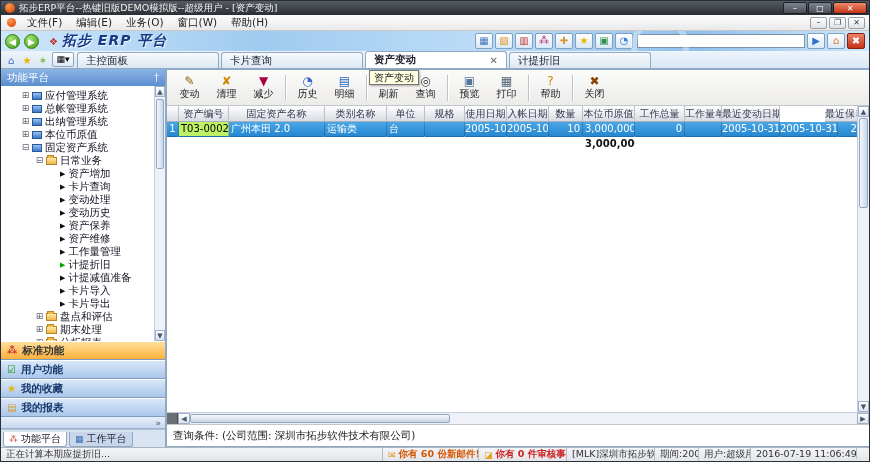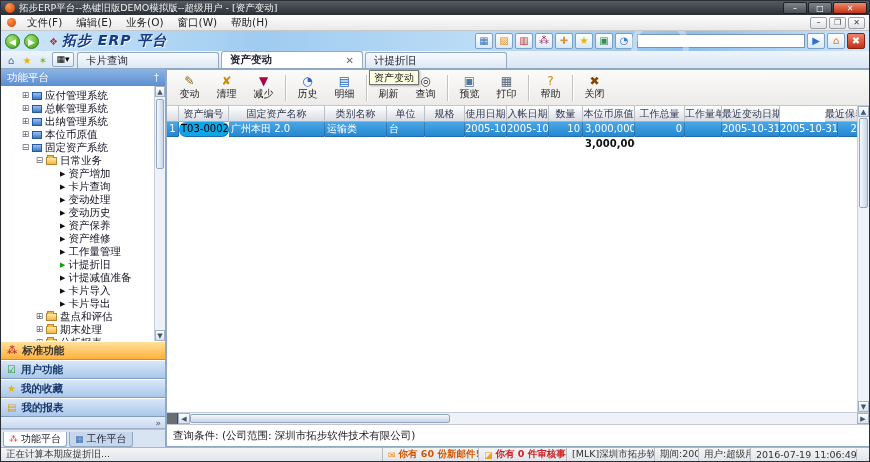--- a/index.html
+++ b/index.html
@@ -96,39 +96,39 @@
   .tooltip { position:absolute; left:202px; top:0; background:#ffffe1; border:1px solid #767676; font-size:10px;
     padding:0 4px; line-height:13px; color:#222; z-index:9; box-shadow:1px 1px 2px rgba(0,0,0,.3);}
   .table-zone { flex:1 1 auto; display:flex; min-height:0; }
   .grid { flex:1 1 auto; overflow:hidden; display:flex; flex-direction:column; background:#fff;}
   .thead { display:flex; height:16px; flex:0 0 auto; }
   .th { background:linear-gradient(#ffffff,#d9dce3); border-right:1px solid #bcc0c9; border-bottom:1px solid #aab0ba;
     font-size:10px; color:#333a52; text-align:center; line-height:15px; overflow:hidden; white-space:nowrap; flex:0 0 auto;}
   .trow { display:flex; height:15px; flex:0 0 auto; }
   .trow.selected .td { background:linear-gradient(#4aa6e6,#2788d0); color:#fff; border-right:1px solid rgba(0,0,0,.18); border-bottom:1px solid #1d6eae;}
   .td { font-size:10px; line-height:14px; overflow:hidden; white-space:nowrap; padding:0 2px; flex:0 0 auto; color:#111;}
-  .trow.selected .td.focused { background:#0ea5e9; color:#000;border-radius:7px; }
+  .trow.selected .td.focused { background:#bef264; color:#000; }
   .td.num { text-align:right; } .td.date { text-align:center; padding:0;}
   .trow.total .td { border:none; background:#fff; }
   .trow.total .td.sum { font-weight:bold; }
   .trow.total .td.lbl { text-align:center; }
   .grid-rest { flex:1 1 auto; background:#fff; }
   .vscroll { width:12px; flex:0 0 auto; background:#eef2f8; border-left:1px solid #c4cede; display:flex; flex-direction:column;}
   .vs-thumb { height:90px; margin:1px; background:linear-gradient(90deg,#f4f8fc,#c8d6e8); border:1px solid #93a6c0; border-radius:2px;}
   .vs-fill { flex:1; }
   .hscroll { height:12px; flex:0 0 auto; background:#eef2f8; border-top:1px solid #c4cede; display:flex; align-items:stretch;}
   .splitbox { width:11px; background:#6a6f76; border-right:1px solid #4a4e54; flex:0 0 auto;}
   .hs-arrow { width:12px; font-size:7px; text-align:center; line-height:11px; color:#456; background:linear-gradient(#fff,#d8e2ef); border:1px solid #9fb0c8; flex:0 0 auto;}
   .hs-thumb { width:260px; margin:1px 0; background:linear-gradient(#f4f8fc,#c8d6e8); border:1px solid #93a6c0; border-radius:2px; flex:0 0 auto;}
   .hs-fill { flex:1; }
   .querybar { height:22px; flex:0 0 auto; background:#fff; border-top:1px solid #c3c7cd; display:flex; align-items:center;
     padding:0 6px; font-size:10.5px; color:#222;}
   
   .statusbar { height:14px; flex:0 0 auto; background:linear-gradient(#f4f5f7,#e2e5e9); border-top:1px solid #aeb4bc;
-    display:flex; align-items:center; font-size:9.5px; color:#333; }
+    display:flex; align-items:flex-start; font-size:9.5px; color:#333; }
   .seg { display:flex; align-items:center; padding:0 5px; border-right:1px solid #b6bcc4; white-space:nowrap; overflow:hidden;}
   .seg .s-ico { margin-right:3px; font-size:9px; }
   .seg.progress { width:382px; flex:0 0 auto; }
   .seg.alert1 { color:#d45500; font-weight:bold; width:96px; flex:0 0 auto;}
   .seg.alert2 { color:#cc2222; font-weight:bold; width:88px; flex:0 0 auto;}
   .seg.company { width:88px; flex:0 0 auto;}
   .seg.period { width:44px; flex:0 0 auto;}
   .seg.user { width:52px; flex:0 0 auto;}
   .seg.dt { flex:1 1 auto; }
   .grip { width:12px; background:linear-gradient(135deg,transparent 50%,#9aa4b0 50%); flex:0 0 auto;}
@@ -186,20 +186,23 @@
     <span class="qbtn home2">⌂</span>
     <span class="qbtn xclose">✖</span>
   </div>
 
   <div class="tabrow">
     <span class="trow-ico" style="color:#3a6fc0;">⌂</span>
     <span class="trow-ico" style="color:#e8b500;">★</span>
     <span class="trow-ico" style="color:#7ab530;">✶</span>
     <span class="grid-btn">▦▾</span>
     <span style="display:flex; align-items:flex-end;">
+        <div class="tab">
+          <span class="tab-label">主控面板</span>
+        </div>
         <div class="tab">
           <span class="tab-label">卡片查询</span>
         </div>
         <div class="tab active">
           <span class="tab-label">资产变动</span>
           <span class="tab-close">✕</span>
         </div>
         <div class="tab">
           <span class="tab-label">计提折旧</span>
         </div>

